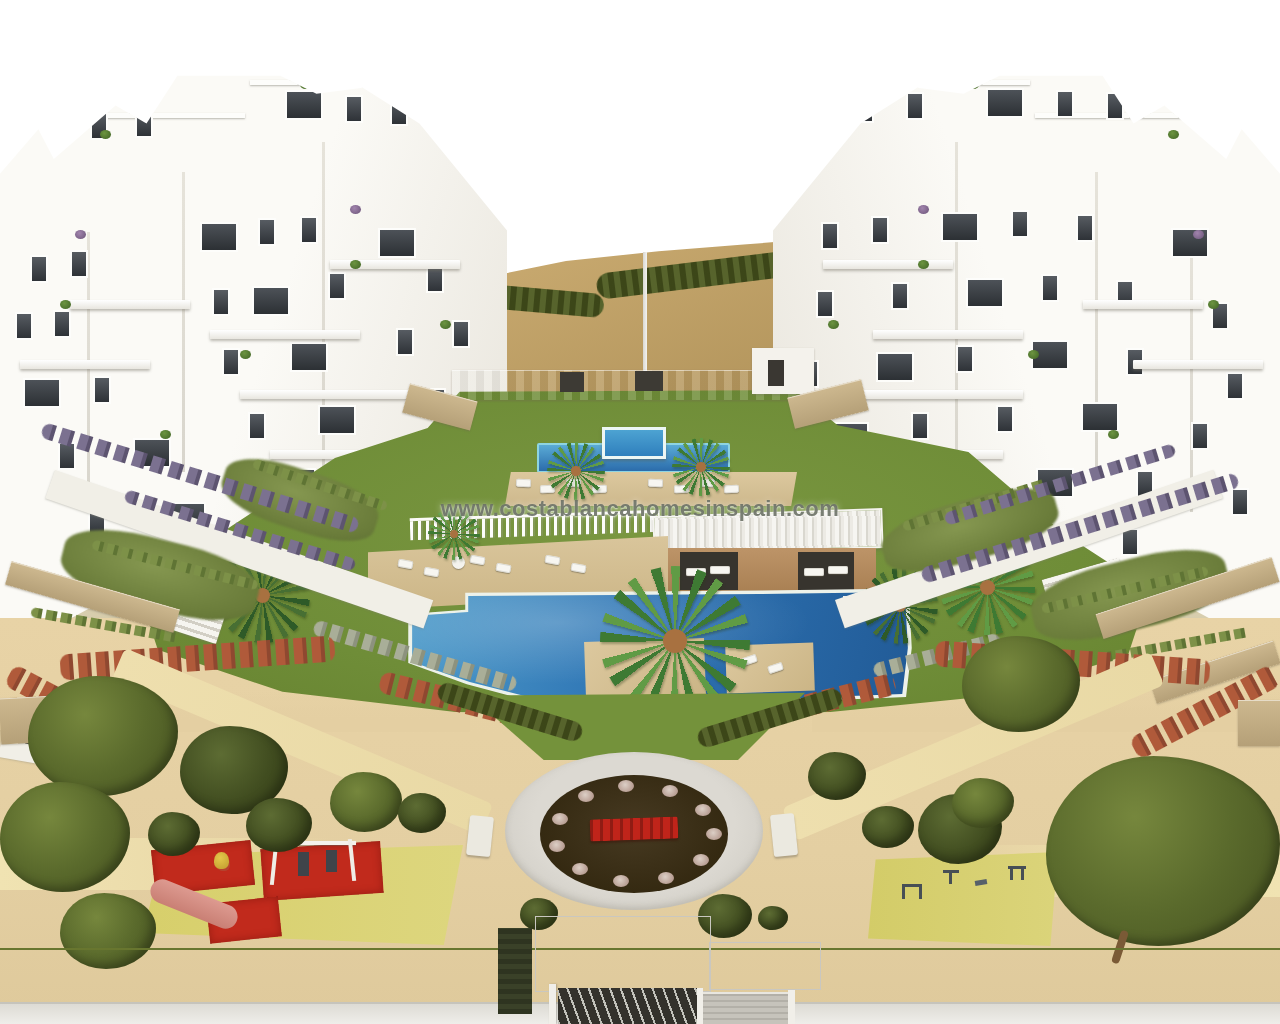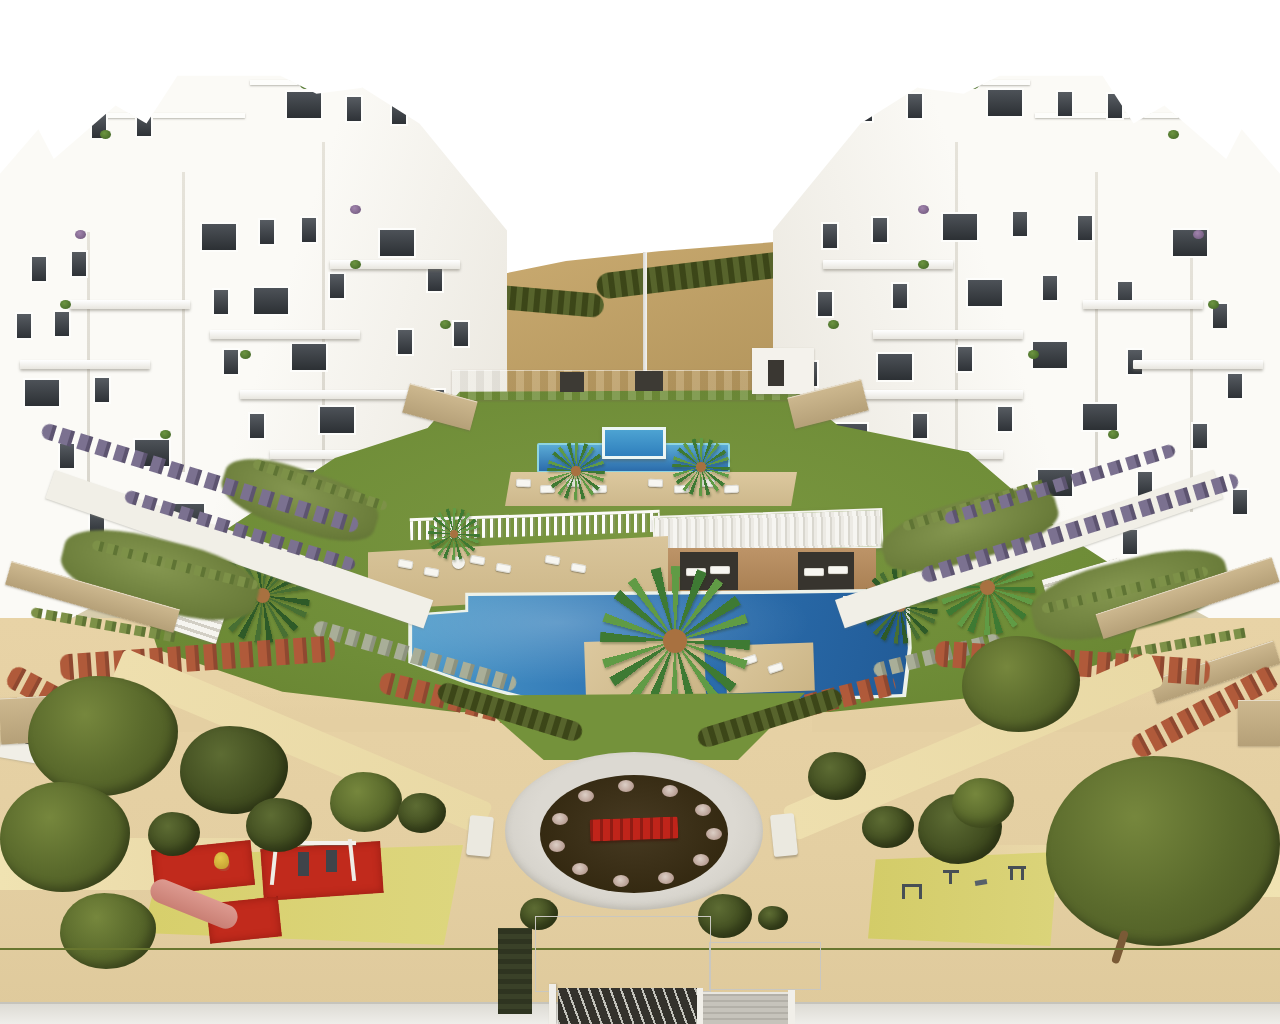--- a/index.html
+++ b/index.html
@@ -379,14 +379,15 @@
   <div class="tree dark" style="left:698px;top:894px;width:54px;height:44px"></div>
   <div class="tree dark" style="left:758px;top:906px;width:30px;height:24px"></div>
   <div class="a" style="left:535px;top:916px;width:176px;height:76px;border:1px solid #c9c7c0;background:linear-gradient(175deg,#eceae5,#d7d5ce) repeating-linear-gradient(180deg,rgba(0,0,0,0) 0 17px,rgba(150,148,140,.22) 17px 19px)"></div>
   <div class="a" style="left:709px;top:942px;width:112px;height:48px;border:1px solid #c9c7c0;background:linear-gradient(175deg,#eceae5,#d7d5ce) repeating-linear-gradient(180deg,rgba(0,0,0,0) 0 15px,rgba(150,148,140,.22) 15px 17px)"></div>
   <div class="a" style="left:558px;top:988px;width:140px;height:36px;background:#34322c repeating-linear-gradient(70deg,rgba(220,220,212,.85) 0 2px,rgba(0,0,0,0) 2px 10px)"></div>
   <div class="a" style="left:702px;top:992px;width:86px;height:32px;border-top:2px solid #e8e6df;background:#c6c3bb repeating-linear-gradient(180deg,#b3b0a8 0 2px,rgba(0,0,0,0) 2px 6px)"></div>
   <div class="a" style="left:549px;top:984px;width:7px;height:40px;background:#f1efe9;box-shadow:1px 0 2px rgba(100,95,85,.4)"></div>
   <div class="a" style="left:697px;top:988px;width:6px;height:36px;background:#f1efe9"></div>
   <div class="a" style="left:788px;top:990px;width:7px;height:34px;background:#f1efe9"></div>
 
+  <div class="wm">www.costablancahomesinspain.com</div>
 
 </div>
 
 </body></html>

